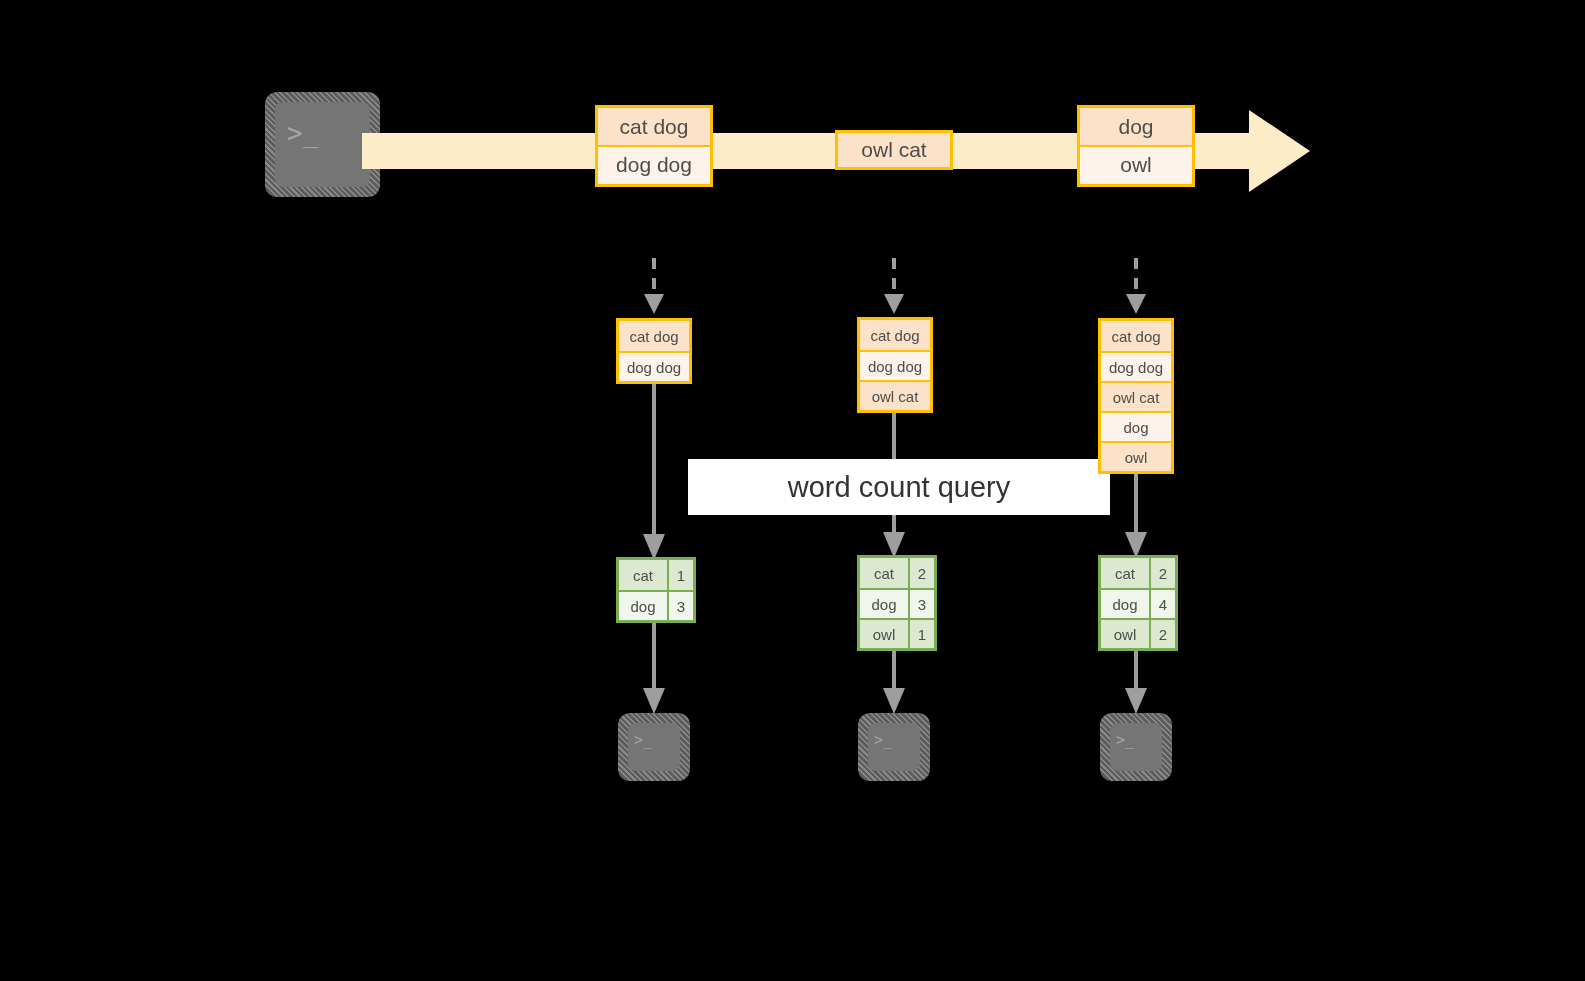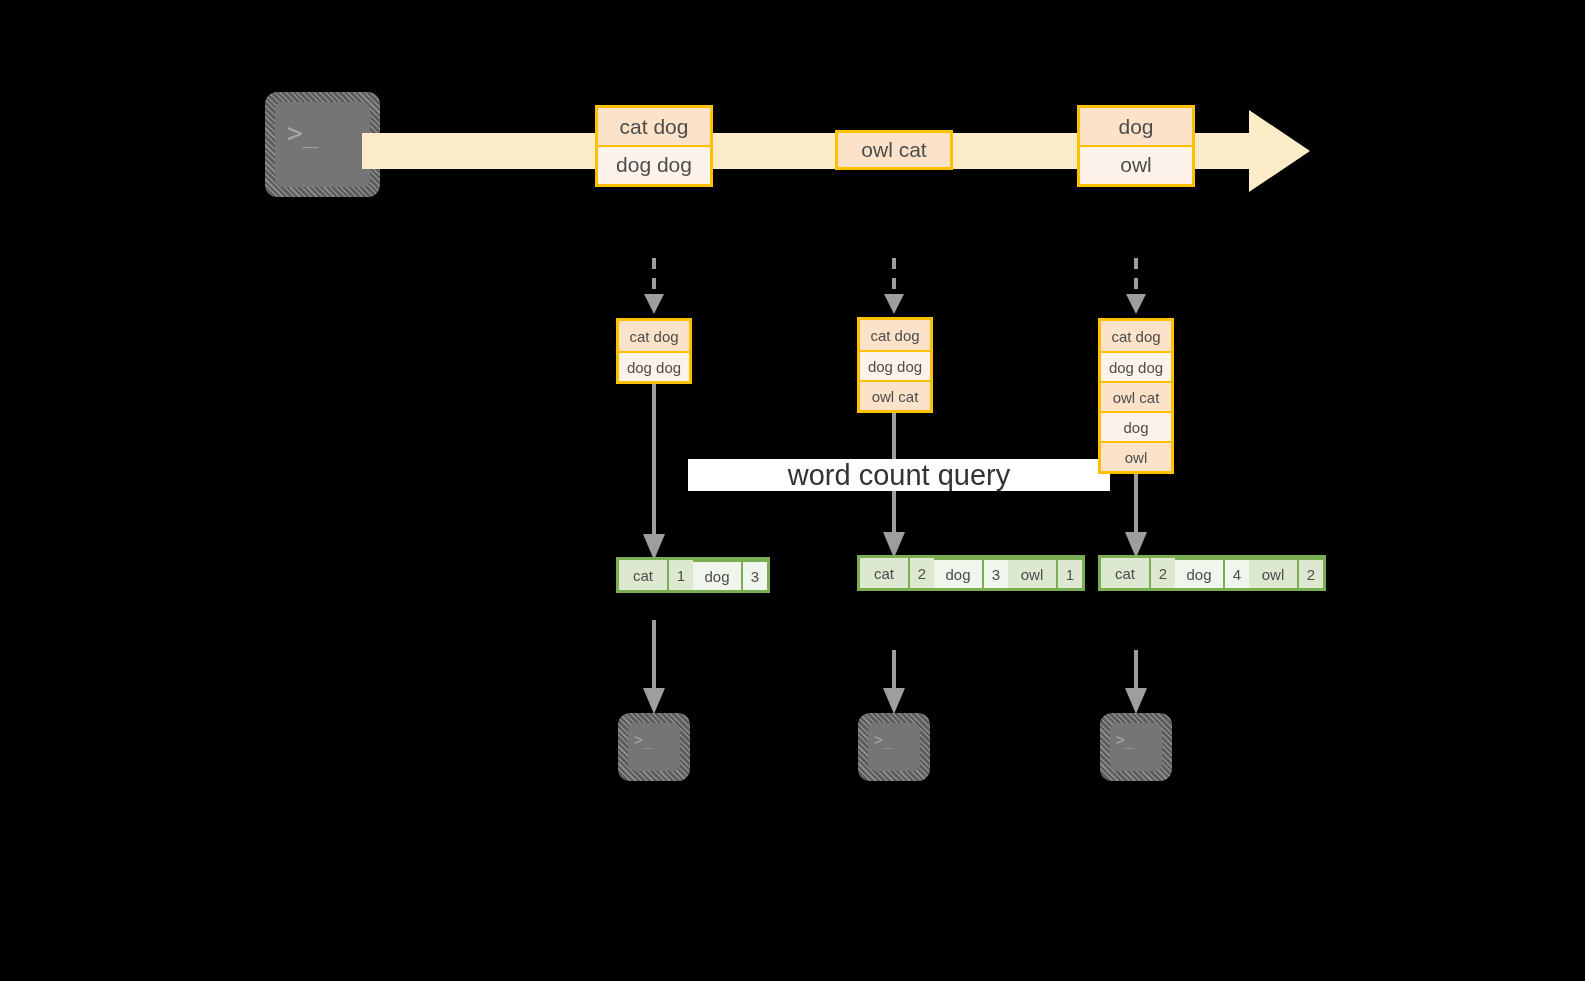--- a/index.html
+++ b/index.html
@@ -95,20 +95,21 @@
   .batch-row.shade-b { background: #FDF3EA; }
   .batch-row + .batch-row { border-top: 2px solid #FFC000; }
 
   
   .count-table {
     position: absolute;
     box-sizing: border-box;
     border: 3px solid #7BAE52;
     background: #EDF3E6;
     display: flex;
+    flex-direction: column;
     z-index: 6;
   }
   .count-row {
     display: flex;
     height: 30px;
     box-sizing: border-box;
   }
   .count-row + .count-row { border-top: 2px solid #7BAE52; }
   .count-key, .count-val {
     box-sizing: border-box;
@@ -229,21 +230,21 @@
   </div>
 
   <div class="batch-stack" style="left:1098px; top:318px; width:76px;">
     <div class="batch-row shade-a">cat dog</div>
     <div class="batch-row shade-b">dog dog</div>
     <div class="batch-row shade-a">owl cat</div>
     <div class="batch-row shade-b">dog</div>
     <div class="batch-row shade-a">owl</div>
   </div>
 
-  <div class="query-band" style="left:688px; top:459px; width:422px; height:32px;">
+  <div class="query-band" style="left:688px; top:459px; width:422px; height:56px;">
     <span>word count query</span>
   </div>
 
   <div class="count-table" style="left:616px; top:557px;">
     <div class="count-row shade-a">
       <div class="count-key">cat</div>
       <div class="count-val">1</div>
     </div>
     <div class="count-row shade-b">
       <div class="count-key">dog</div>

